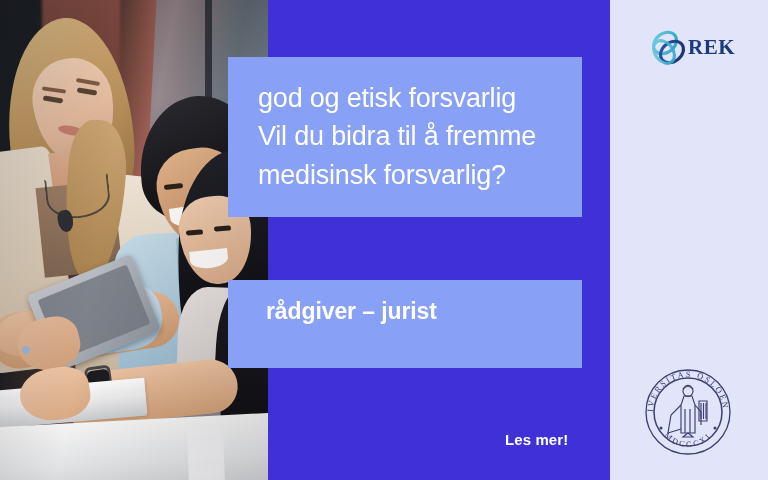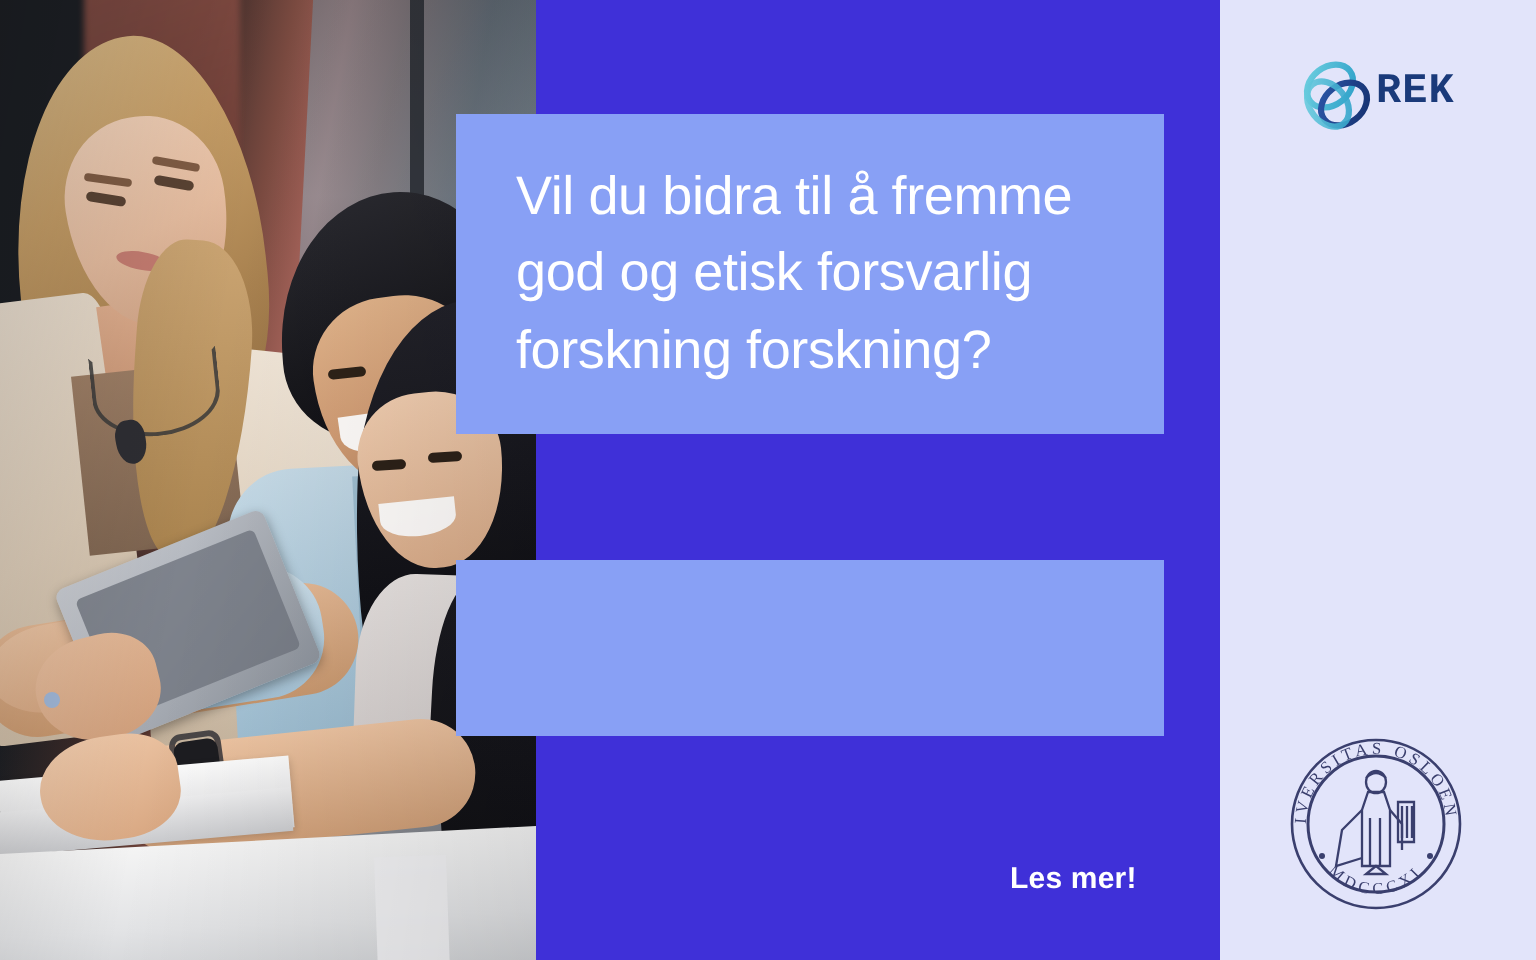--- a/index.html
+++ b/index.html
@@ -259,21 +259,21 @@
     background:#E2E4FA;
   }
 
   
   #rek-logo {
     position:absolute; left:650px; top:26px; width:88px; height:44px;
   }
   #rek-logo .rek-text {
     position:absolute; left:38px; top:9px;
     font-size:21px; font-weight:700; letter-spacing:.5px;
-    color:#1A3A7A; font-family:Liberation Mono, monospace;
+    color:#1A3A7A; font-family:Liberation Serif, serif;
   }
 
   
   #uio-seal {
     position:absolute; left:641px; top:365px; width:94px; height:94px;
   }
 
   
   .text-box {
     position:absolute;
@@ -417,26 +417,27 @@
         <path d="M 44,44 L 44,68 M 49,44 L 49,68"></path>
         <path d="M 58,36 L 66,36 L 66,56 L 58,56 Z"></path>
         <path d="M 60,38 L 60,54 M 62.5,38 L 62.5,54 M 65,38 L 65,54"></path>
         <path d="M 47,68 L 42,72 L 52,72 Z"></path>
       </g>
     </svg>
   </div>
 
   <div id="headline-box" class="text-box">
     <div id="headline-text">
+      <div>god og etisk forsvarlig</div>
       <div>Vil du bidra til å fremme</div>
-      <div>god og etisk forsvarlig</div>
-      <div>forskning forskning?</div>
+      <div>medisinsk forsvarlig?</div>
     </div>
   </div>
 
   <div id="subhead-box" class="text-box">
     <div id="subhead-text">
+      <div>rådgiver – jurist</div>
     </div>
   </div>
 
   <div id="cta">Les mer!</div>
 
 </div>
 
 </body></html>

